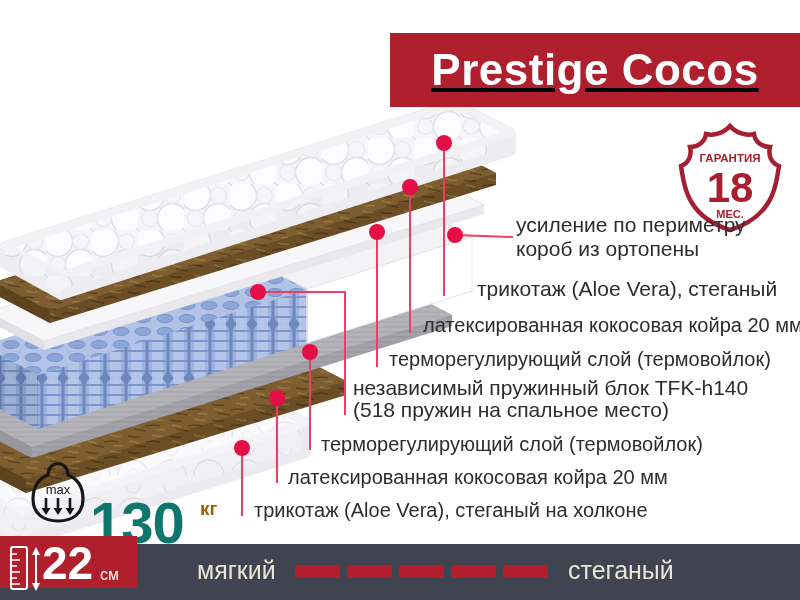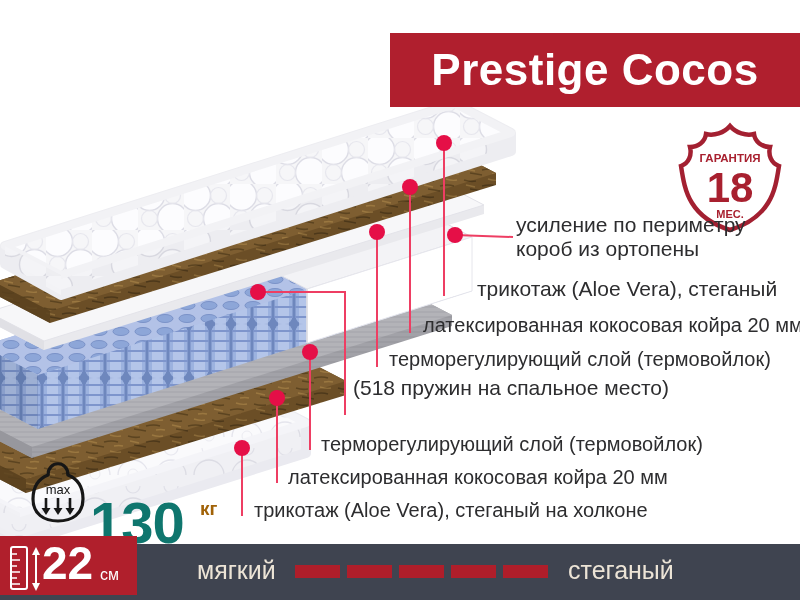--- a/index.html
+++ b/index.html
@@ -2,21 +2,21 @@
 <html><head>
 <meta charset="utf-8">
 <style>
   html,body{margin:0;padding:0;}
   body{width:800px;height:600px;position:relative;overflow:hidden;background:#ffffff;
        font-family:"Liberation Sans",sans-serif;}
   .abs{position:absolute;}
   #mattress-svg{position:absolute;left:0;top:0;z-index:1;}
   
   .banner{left:390px;top:33px;width:410px;height:74px;background:#B01F2E;z-index:2;
-          display:flex;align-items:center;justify-content:center;}
+          display:flex;align-items:center;justify-content:center;text-decoration:underline;}
   .banner span{color:#ffffff;font-size:44px;font-weight:bold;letter-spacing:.5px;}
   
   .badge{left:668px;top:116px;z-index:2;}
   
   .lbl{white-space:nowrap;color:#2d2d2f;z-index:3;line-height:1.14;}
   .lbl span{display:block;}
   .lbl1{left:516px;top:213px;font-size:21px;line-height:24px;}
   .lbl2{left:477px;top:277px;font-size:21px;}
   .lbl3{left:423px;top:314px;font-size:20px;}
   .lbl4{left:389px;top:348px;font-size:20px;}
@@ -25,21 +25,21 @@
   .lbl7{left:288px;top:466px;font-size:20px;}
   .lbl8{left:254px;top:499px;font-size:20px;}
   .lbl .l2:empty{display:none;}
   
   .weight{left:28px;top:456px;z-index:3;width:260px;height:80px;}
   .weight .num{position:absolute;left:62px;top:8px;font-size:58px;font-weight:bold;
                color:#0f766e;letter-spacing:-1px;margin-top:25px;}
   .weight .unit{position:absolute;left:172px;top:42px;font-size:19px;font-weight:600;color:#a16207;}
   
   .bar{left:0;top:544px;width:800px;height:56px;background:#3F4450;z-index:2;}
-  .hblock{left:0;top:536px;width:137px;height:59px;background:#B01F2C;z-index:3;}
+  .hblock{left:0;top:536px;width:137px;height:52px;background:#B01F2C;z-index:3;}
   .hblock .num{position:absolute;left:42px;top:0px;font-size:46px;font-weight:bold;color:#fff;}
   .hblock .unit{position:absolute;left:100px;top:30px;font-size:16px;color:#fff;}
   .soft{left:197px;top:556px;font-size:25px;color:#ECE4D6;z-index:3;}
   .hard{left:568px;top:556px;font-size:25px;color:#ECE4D6;z-index:3;}
   .scale{left:295px;top:565px;z-index:3;display:flex;gap:7px;}
   .dash{width:45px;height:13px;background:#AF1E2A;}
 </style>
 </head>
 <body>
 
@@ -193,20 +193,21 @@
 </div>
 <div class="abs lbl lbl3">
   <span>латексированная кокосовая койра 20 мм</span>
 
 </div>
 <div class="abs lbl lbl4">
   <span>терморегулирующий слой (термовойлок)</span>
 
 </div>
 <div class="abs lbl lbl5">
+  <span>независимый пружинный блок TFK-h140</span>
   <span class="l2">(518 пружин на спальное место)</span>
 </div>
 <div class="abs lbl lbl6">
   <span>терморегулирующий слой (термовойлок)</span>
 
 </div>
 <div class="abs lbl lbl7">
   <span>латексированная кокосовая койра 20 мм</span>
 
 </div>

